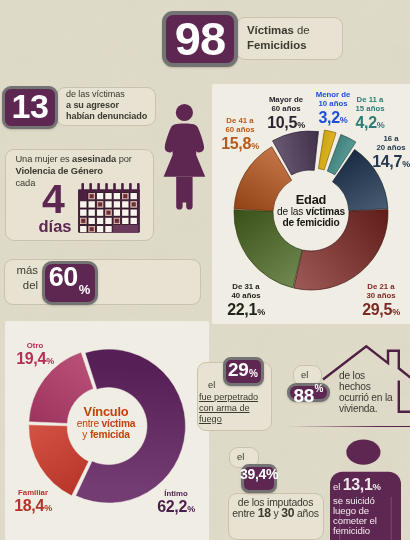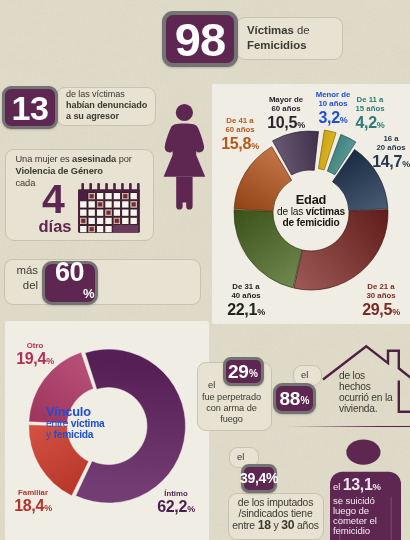--- a/index.html
+++ b/index.html
@@ -11,21 +11,21 @@
   .abs{position:absolute;}
   .noise{position:absolute;left:0;top:0;width:410px;height:540px;opacity:.5;pointer-events:none;}
 
   
   #year{left:10px;top:2px;font-size:50px;font-weight:400;letter-spacing:1px;
         color:#eeeadb;text-shadow:0 1px 1px rgba(120,110,85,.45);
         font-family:"DejaVu Sans",sans-serif;}
 
   
   .chip{background:#5d2751;border:6px solid #737373;border-radius:9px;
-        box-sizing:border-box;color:#fff;display:flex;align-items:center;justify-content:center;
+        box-sizing:border-box;color:#fff;display:flex;justify-content:center;
         box-shadow:0 1px 2px rgba(90,70,60,.25);}
   .chip b{font-weight:bold;line-height:1;display:block;}
 
   
   .panel{background:#e7e2d1;border:1px solid #c9c3ad;border-radius:9px;box-sizing:border-box;}
   .panel-lt{background:#f0ede4;box-sizing:border-box;}
 
   .t{color:#3a3a31;line-height:1.18;}
   .b{font-weight:bold;}
   
@@ -46,55 +46,55 @@
   
   #cd-panel{left:4.5px;top:148.5px;width:149px;height:92.5px;}
   #cd-text{left:15.5px;top:154px;font-size:9.3px;line-height:11.9px;letter-spacing:-0.1px;}
   #cd-big{left:42px;top:181px;font-size:41px;font-weight:bold;color:#5d2751;line-height:36px;}
   #cd-unit{left:38.5px;top:218px;font-size:16.5px;font-weight:bold;color:#5d2751;line-height:16px;}
   #cal{left:78.3px;top:182.6px;}
 
   
   #m-panel{left:4px;top:258.5px;width:197px;height:46.5px;}
   #m-pre{left:8px;top:263px;font-size:11.4px;line-height:15px;text-align:right;width:30px;}
-  #m-chip{left:41.5px;top:261px;width:56px;height:43.5px;border-radius:10px;border-width:3.5px;flex-direction:column;}
+  #m-chip{left:41.5px;top:261px;width:56px;height:43.5px;border-radius:10px;border-width:3.5px;}
   #m-chip b{font-size:27px;letter-spacing:-0.5px;}
   #m-chip i{font-size:13px;font-style:normal;font-weight:bold;align-self:flex-end;margin-bottom:5px;margin-left:1px;}
   #m-text{left:103px;top:263px;font-size:9px;line-height:12px;letter-spacing:-0.15px;}
   
   #edad-panel{left:212px;top:84px;width:198px;height:240px;border-radius:2px 0 0 2px;}
   #edad-svg{left:223px;top:125px;}
   #edad-center{left:251px;top:193px;width:120px;text-align:center;color:#17170f;}
   #edad-center .c1{font-size:12.8px;font-weight:bold;line-height:13px;letter-spacing:-0.2px;}
   #edad-center .c2{font-size:10.2px;line-height:11.3px;white-space:nowrap;letter-spacing:-0.2px;}
   .dl{position:absolute;text-align:center;line-height:1;}
   .dl .n1,.dl .n2{font-size:7.8px;font-weight:bold;line-height:9.4px;}
   .dl .v{font-size:16px;font-weight:bold;line-height:17px;margin-top:0px;letter-spacing:-0.3px;}
   .dl .v i{font-size:9px;font-style:normal;}
 
   
   #vin-panel{left:4.8px;top:320.5px;width:204.3px;height:220px;border-radius:2px;}
   #vin-svg{left:19px;top:338px;}
-  #vin-center{left:46px;top:405px;width:120px;color:#1d4ed8;}
+  #vin-center{left:46px;top:405px;width:120px;text-align:center;color:#c2410c;}
   #vin-center .c1{font-size:12.8px;font-weight:bold;line-height:13px;letter-spacing:-0.2px;}
   #vin-center .c2{font-size:10.2px;line-height:11.3px;white-space:nowrap;letter-spacing:-0.2px;}
 
   
   #ar-panel{left:197px;top:362px;width:75px;height:69px;}
   #ar-pre{left:208px;top:378.5px;font-size:9.4px;}
   #ar-chip{left:222.5px;top:357px;width:41px;height:29px;border-radius:8px;border-width:3px;}
   #ar-chip b{font-size:19px;letter-spacing:-0.3px;}
   #ar-chip i{font-size:10px;font-style:normal;font-weight:bold;align-self:flex-end;margin-bottom:4px;margin-left:0.5px;}
-  #ar-text{left:199px;top:392px;width:65px;text-align:center;font-size:9.2px;line-height:10.9px;letter-spacing:-0.05px;}
+  #ar-text{left:199px;top:392px;width:65px;text-align:left;font-size:9.2px;line-height:10.9px;letter-spacing:-0.05px;text-decoration:underline;}
 
   
   #house{left:321.5px;top:339.4px;}
   #vv-panel{left:293px;top:365px;width:29px;height:21px;}
   #vv-pre{left:301px;top:368.5px;font-size:9.4px;}
-  #vv-chip{left:273px;top:383px;width:43px;height:31px;border-radius:9px;border-width:3px;}
+  #vv-chip{left:287px;top:383px;width:43px;height:19px;border-radius:9px;border-width:3px;}
   #vv-chip b{font-size:19px;letter-spacing:-0.3px;}
   #vv-chip i{font-size:10px;font-style:normal;font-weight:bold;align-self:flex-end;margin-bottom:5px;margin-left:0.5px;}
   #vv-text{left:339px;top:369.5px;font-size:10.2px;line-height:11.2px;letter-spacing:-0.2px;}
 
   
   #im-pre-panel{left:229px;top:447px;width:29.5px;height:21px;}
   #im-pre{left:237px;top:450.5px;font-size:9.4px;}
   #im-panel{left:227.6px;top:492.7px;width:96px;height:47px;}
   #im-chip{left:241px;top:464.2px;width:36px;height:28.5px;border-radius:8px;border-width:3px;}
   #im-chip b{font-size:14px;letter-spacing:-0.3px;}
@@ -149,22 +149,22 @@
     <div><span class="b">Víctimas</span><span> de</span></div>
     <div class="b">Femicidios</div>
   </div>
 
   <div class="abs panel" id="dn-panel"></div>
   <div class="abs chip" id="dn-chip">
     <b>13</b>
   </div>
   <div class="abs t" id="dn-text">
     <div>de las víctimas</div>
+    <div class="b">a su agresor</div>
     <div class="b">habían denunciado</div>
-    <div class="b">a su agresor</div>
   </div>
 
   <svg class="abs" id="woman" width="44" height="112" viewBox="0 0 44 112">
     <circle cx="21.4" cy="14.5" r="8.6" fill="#5d2751"></circle>
     <path fill="#5d2751" d="M21.4 25.6 C13.0 25.6 9.8 26.6 8.0 29.4 C6.3 32.1 2.4 43.6 1.8 48.2 C1.4 51.6 2.6 53.7 5.5 54.3 C7.3 54.7 8.7 54.2 9.6 52.9 L9.6 57.0 L0.6 78.8 L42.2 78.8 L33.2 57.0 L33.2 52.9 C34.1 54.2 35.5 54.7 37.3 54.3 C40.2 53.7 41.4 51.6 41.0 48.2 C40.4 43.6 36.5 32.1 34.8 29.4 C33.0 26.6 29.8 25.6 21.4 25.6 Z"></path>
     <path fill="#5d2751" d="M13.2 78.8 L29.6 78.8 L29.6 108.4 C29.6 110.5 28.4 111.5 26.4 111.5 C24.4 111.5 23.2 110.5 23.2 108.4 L23.2 104.6 L19.6 104.6 L19.6 108.4 C19.6 110.5 18.4 111.5 16.4 111.5 C14.4 111.5 13.2 110.5 13.2 108.4 Z"></path>
   </svg>
 
   <div class="abs panel" id="cd-panel"></div>
   <div class="abs t" id="cd-text">
@@ -390,21 +390,20 @@
   </div>
 
   <div class="abs panel" id="im-pre-panel"></div>
   <div class="abs t" id="im-pre">el</div>
   <div class="abs panel" id="im-panel"></div>
   <div class="abs chip" id="im-chip">
     <b>39,4%</b>
   </div>
   <div class="abs t" id="im-text">
     <div>de los imputados</div>
-    <div>/sindicados tiene</div>
     <div><span>entre </span><span class="b big">18</span><span> y </span><span class="b big">30</span><span> años</span></div>
   </div>
 
   <svg class="abs" id="man" width="71" height="112" viewBox="0 0 71 112">
     <ellipse cx="33.4" cy="23.1" rx="17.1" ry="12.6" fill="#5d2751"></ellipse>
     <rect x="0" y="42.7" width="71" height="80" rx="12.5" ry="12.5" fill="#5d2751"></rect>
     <path stroke="#7a4a6e" stroke-width="1.1" fill="none" d="M9.7 68 L9.7 112"></path>
     <path stroke="#7a4a6e" stroke-width="1.1" fill="none" d="M61.2 68 L61.2 112"></path>
   </svg>
   <div class="abs" id="su-text">

